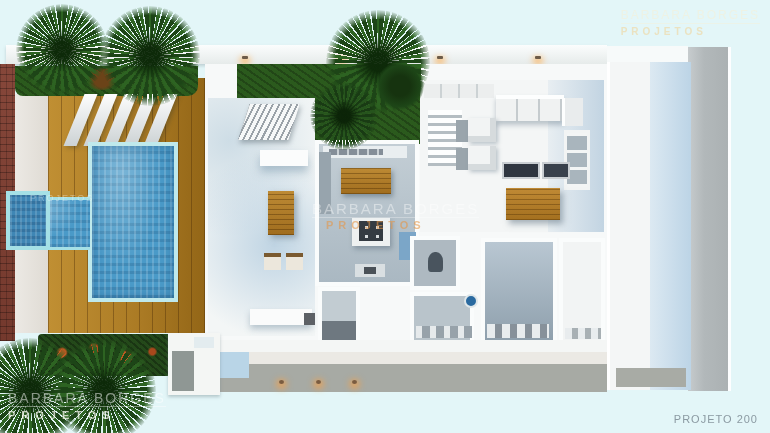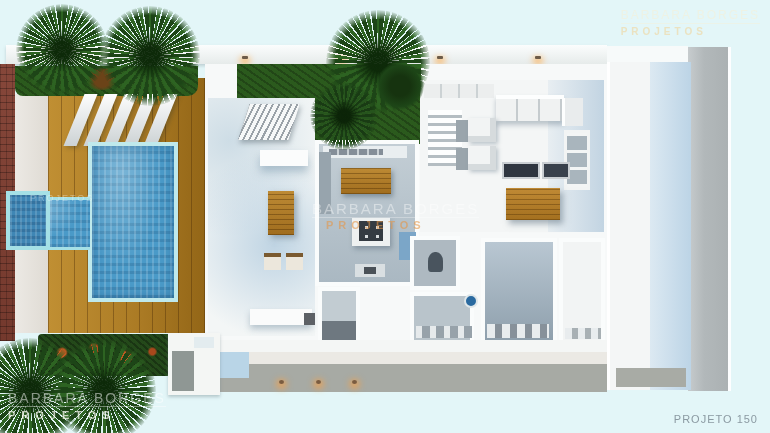--- a/index.html
+++ b/index.html
@@ -200,15 +200,15 @@
   <div class="abs" style="right:10px;top:8px;text-align:left;">
     <div class="wm1">BARBARA BORGES</div>
     <div class="wm2" style="margin-top:2px;">PROJETOS</div>
   </div>
 
   <div class="abs" style="left:8px;bottom:12px;">
     <div class="wmb1">BARBARA BORGES</div>
     <div class="wmb2" style="margin-top:2px;">PROJETOS</div>
   </div>
 
-  <div class="abs plabel" style="right:12px;bottom:8px;"><span>PROJETO 150</span></div>
+  <div class="abs plabel" style="right:12px;bottom:8px;"><span>PROJETO 200</span></div>
 
 </div>
 
 </body></html>

